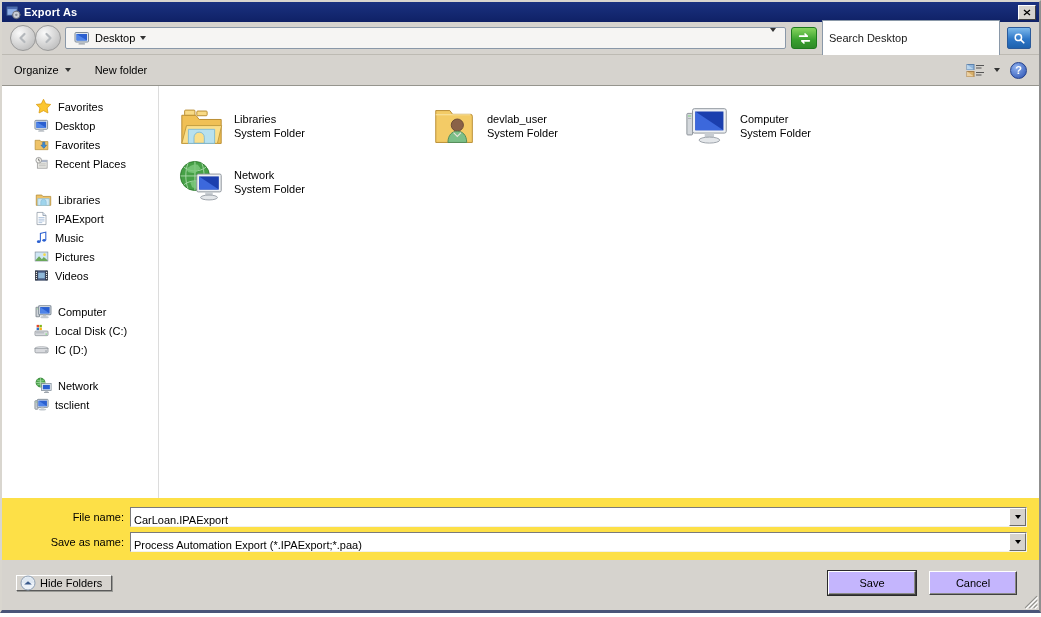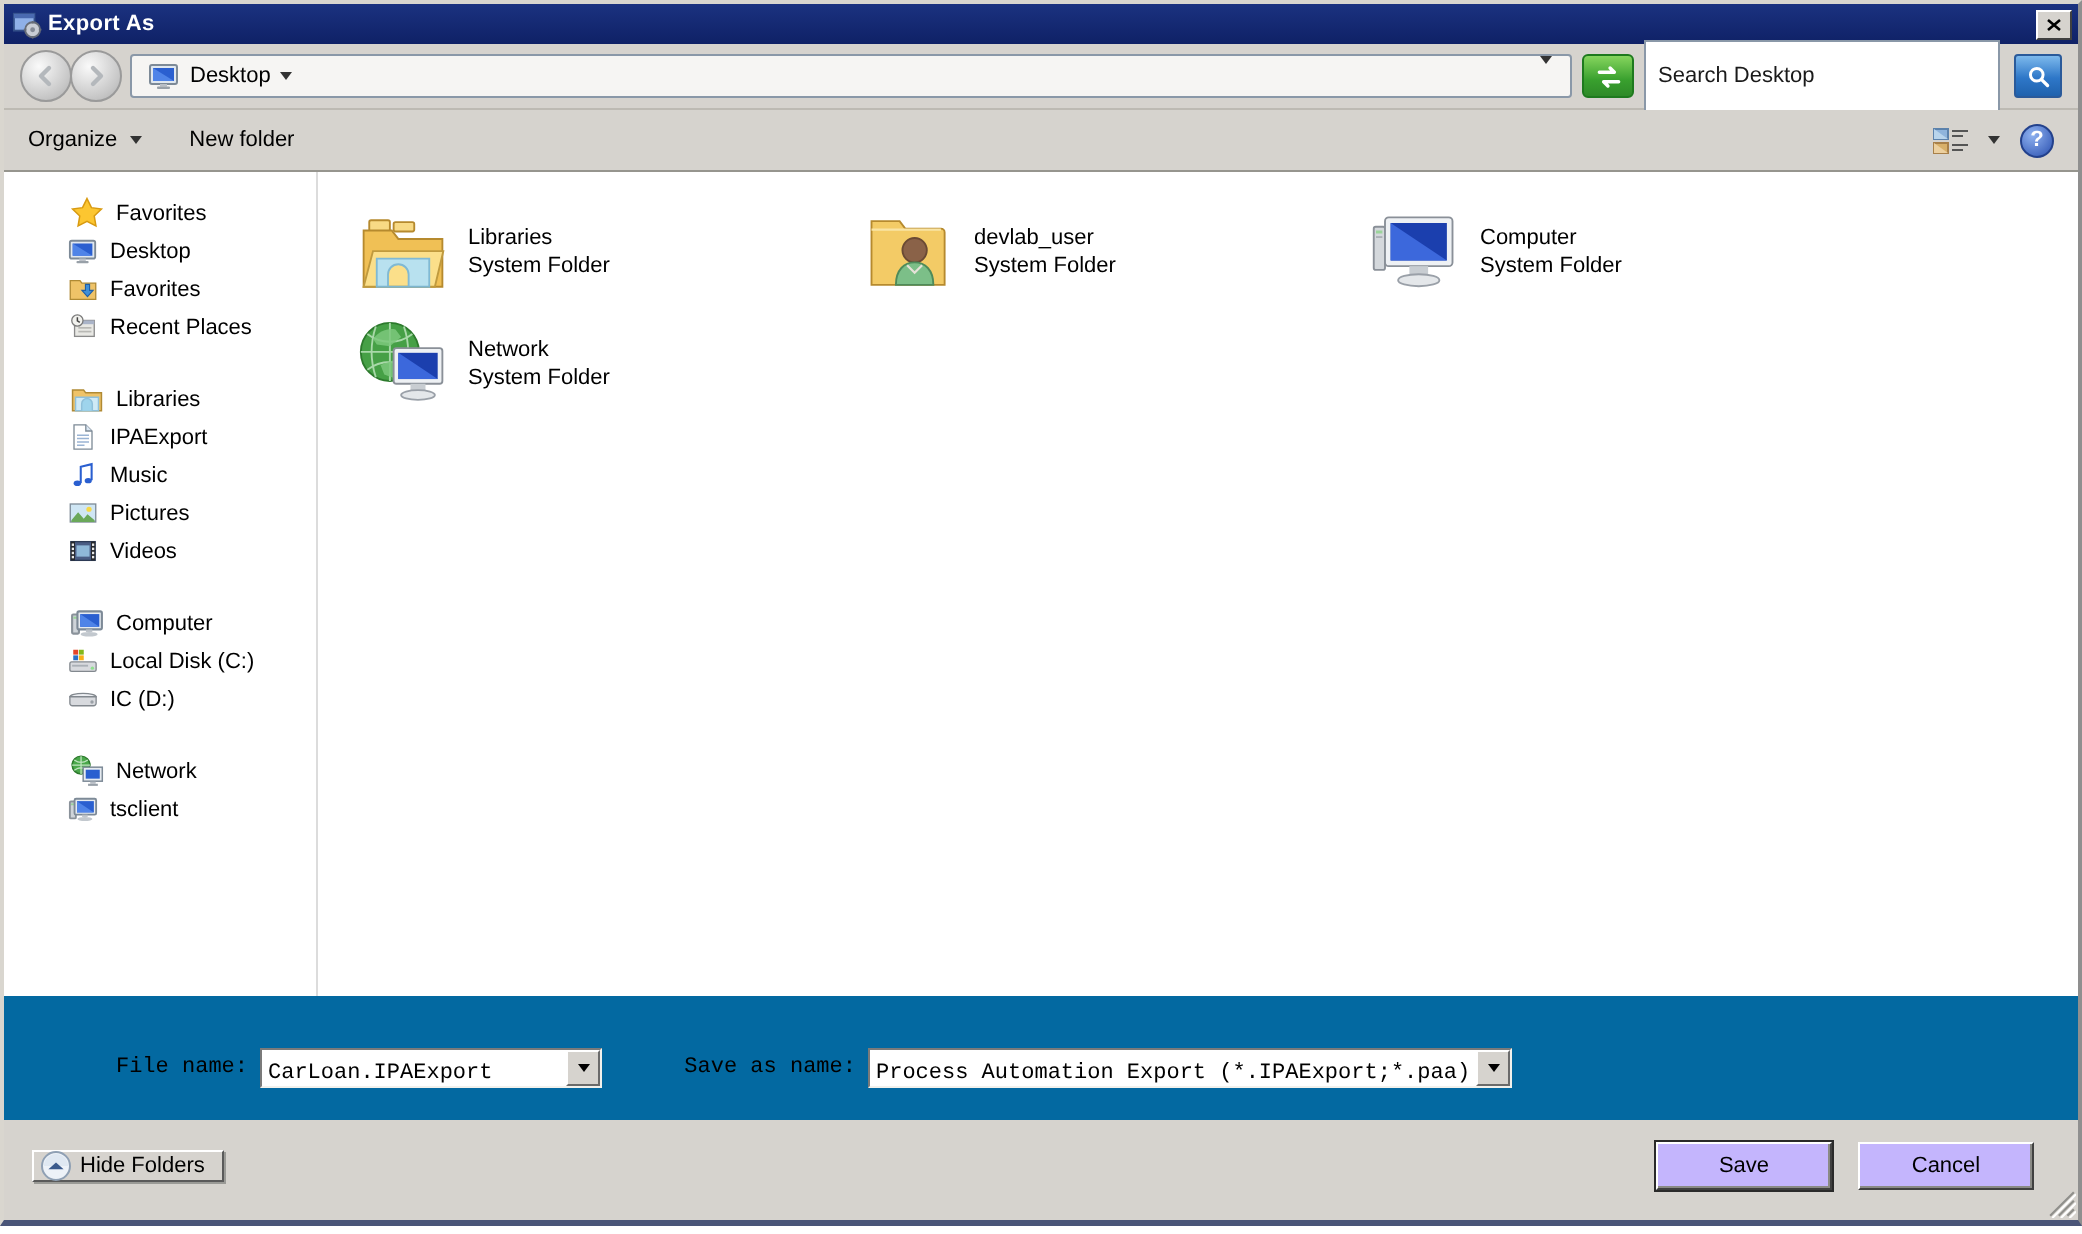--- a/index.html
+++ b/index.html
@@ -104,21 +104,21 @@
   .main {
     flex:1; padding:12px 0 0 20px;
     display:grid; grid-template-columns:repeat(3, 253px); grid-auto-rows:56px;
     align-content:start;
   }
   .main-item { display:flex; align-items:center; gap:10px; }
   .mi-ico { width:45px; height:45px; flex:0 0 45px; }
   .mi-text { display:flex; flex-direction:column; line-height:14px; }
 
   
-  .fields { flex:0 0 62px; padding:9px 12px 0 0; display:flex; flex-direction:row; gap:5px; background:#0369a1;font-family:Liberation Mono, monospace; }
+  .fields { flex:0 0 62px; padding:9px 12px 0 0; display:flex; flex-direction:column; gap:5px; background:#fde047; }
   .field-row { display:flex; align-items:center; }
   .field-label { width:128px; flex:0 0 128px; text-align:right; padding-right:6px; }
   .combo {
     flex:1; height:20px; background:#fff; display:flex; align-items:flex-end;
     border:1px solid; border-color:#7a7a7a #f2f1ec #f2f1ec #7a7a7a;
   }
   .combo input { flex:1; border:0; outline:0; font:inherit; padding:0 3px; background:transparent; }
   .combo .combo-text { flex:1; padding:0 3px; white-space:nowrap; overflow:hidden; }
   .combo-drop {
     width:17px; height:18px; flex:0 0 17px; margin:0;

